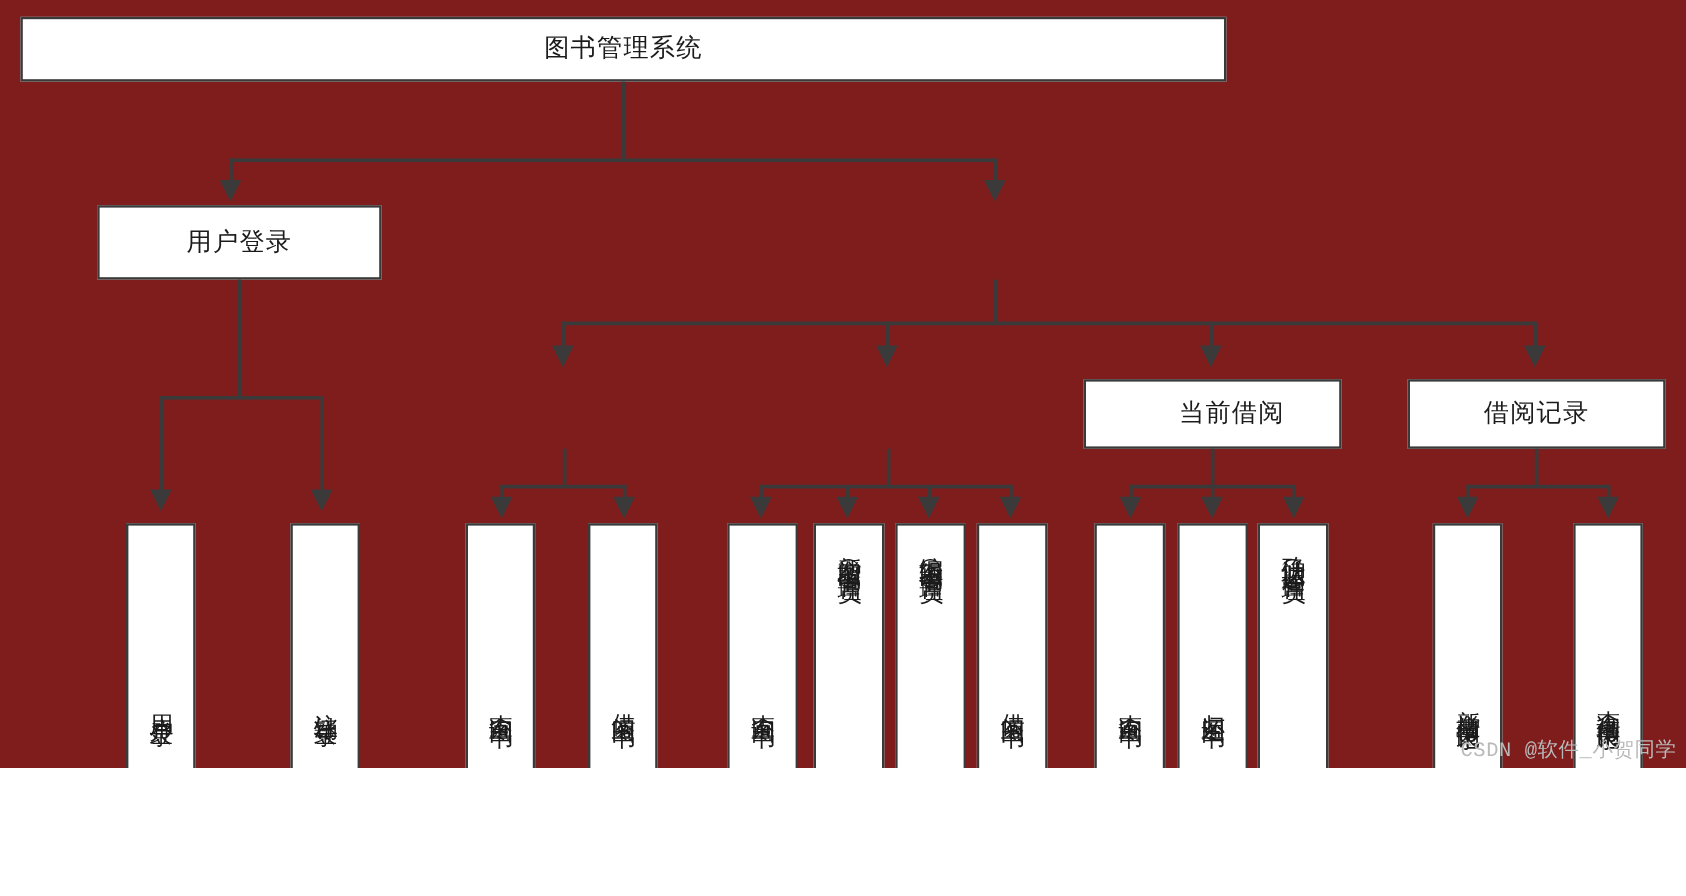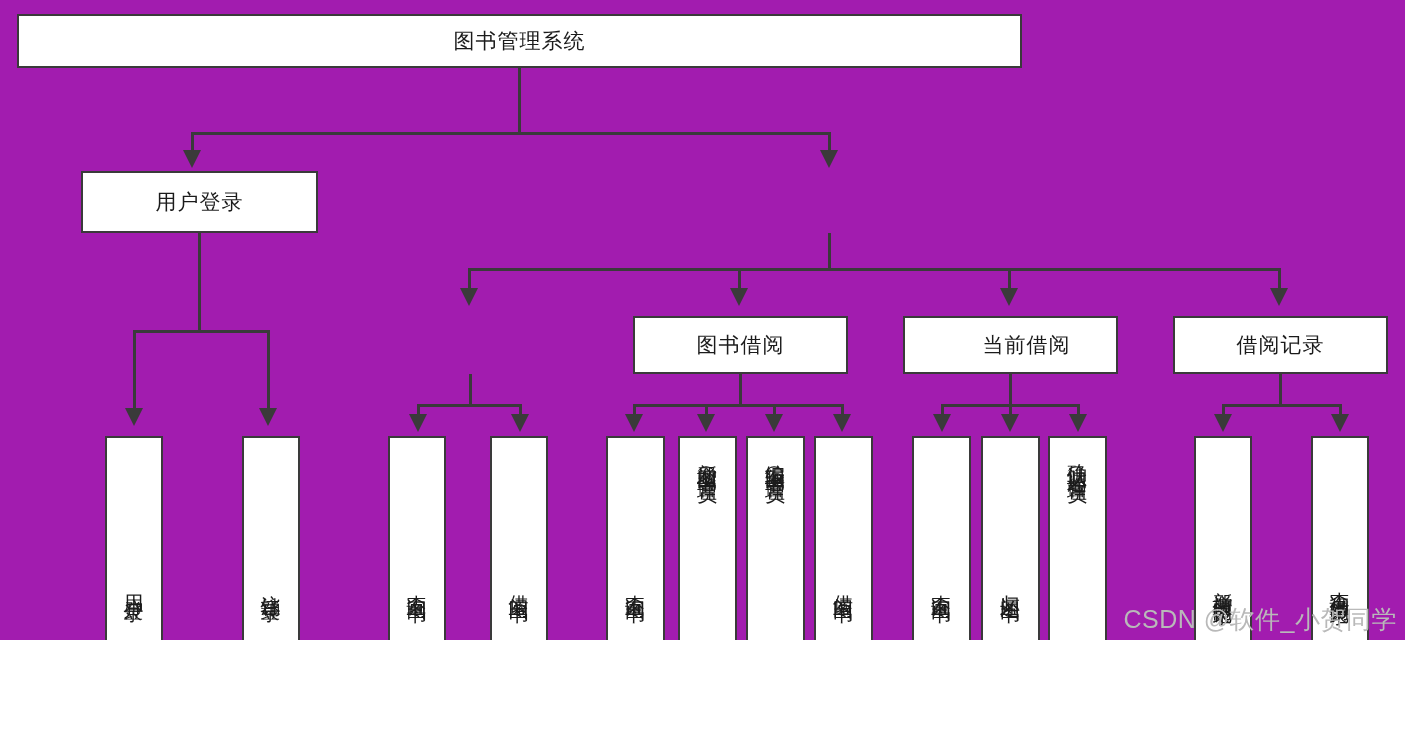--- a/index.html
+++ b/index.html
@@ -4,21 +4,21 @@
 <style>
   html,body{margin:0;padding:0;background:#ffffff;}
   body{
     font-family:"Liberation Sans","DejaVu Sans",sans-serif;
     color:#1a1a1a;
   }
   #canvas{
     position:relative;
     width:1405px;
     height:640px;
-    background:#a21caf;
+    background:#7f1d1d;
     overflow:hidden;
   }
   
   .node{
     position:absolute;
     box-sizing:border-box;
     border:2.5px solid #3a3a3a;
     background:#ffffff;
     display:flex;
     align-items:center;
@@ -67,25 +67,26 @@
     width:0;height:0;
     border-left:9px solid transparent;
     border-right:9px solid transparent;
     border-top:18px solid #3a3a3a;
   }
   
   #watermark{
     position:absolute;
     right:8px;
     bottom:4px;
-    font-size:25px;
+    font-size:17px;
     color:#b9b9b9;
     letter-spacing:0.5px;
     white-space:nowrap;
     pointer-events:none;
+    font-family:Liberation Mono, monospace;
   }
 </style>
 </head>
 <body>
 
 <div id="canvas">
 
   <div class="node" style="left:17px;top:14px;width:1005px;height:54px;">
     <span class="label">图书管理系统</span>
   </div>
@@ -116,23 +117,20 @@
   <div class="hline" style="left:468px;top:268px;width:812px;"></div>
   <div class="vline" style="left:468px;top:268px;height:22px;"></div>
   <div class="arrow" style="left:460px;top:288px;"></div>
   <div class="vline" style="left:738px;top:268px;height:22px;"></div>
   <div class="arrow" style="left:730px;top:288px;"></div>
   <div class="vline" style="left:1008px;top:268px;height:22px;"></div>
   <div class="arrow" style="left:1000px;top:288px;"></div>
   <div class="vline" style="left:1278px;top:268px;height:22px;"></div>
   <div class="arrow" style="left:1270px;top:288px;"></div>
 
-  <div class="node" style="left:633px;top:316px;width:215px;height:58px;">
-    <span class="label">图书借阅</span>
-  </div>
   <div class="node" style="left:903px;top:316px;width:215px;height:58px;padding-left:32px;">
     <span class="label">当前借阅</span>
   </div>
   <div class="node" style="left:1173px;top:316px;width:215px;height:58px;">
     <span class="label">借阅记录</span>
   </div>
 
   <div class="vline" style="left:469px;top:374px;height:32px;"></div>
   <div class="hline" style="left:417px;top:404px;width:105px;"></div>
   <div class="vline" style="left:417px;top:404px;height:12px;"></div>

